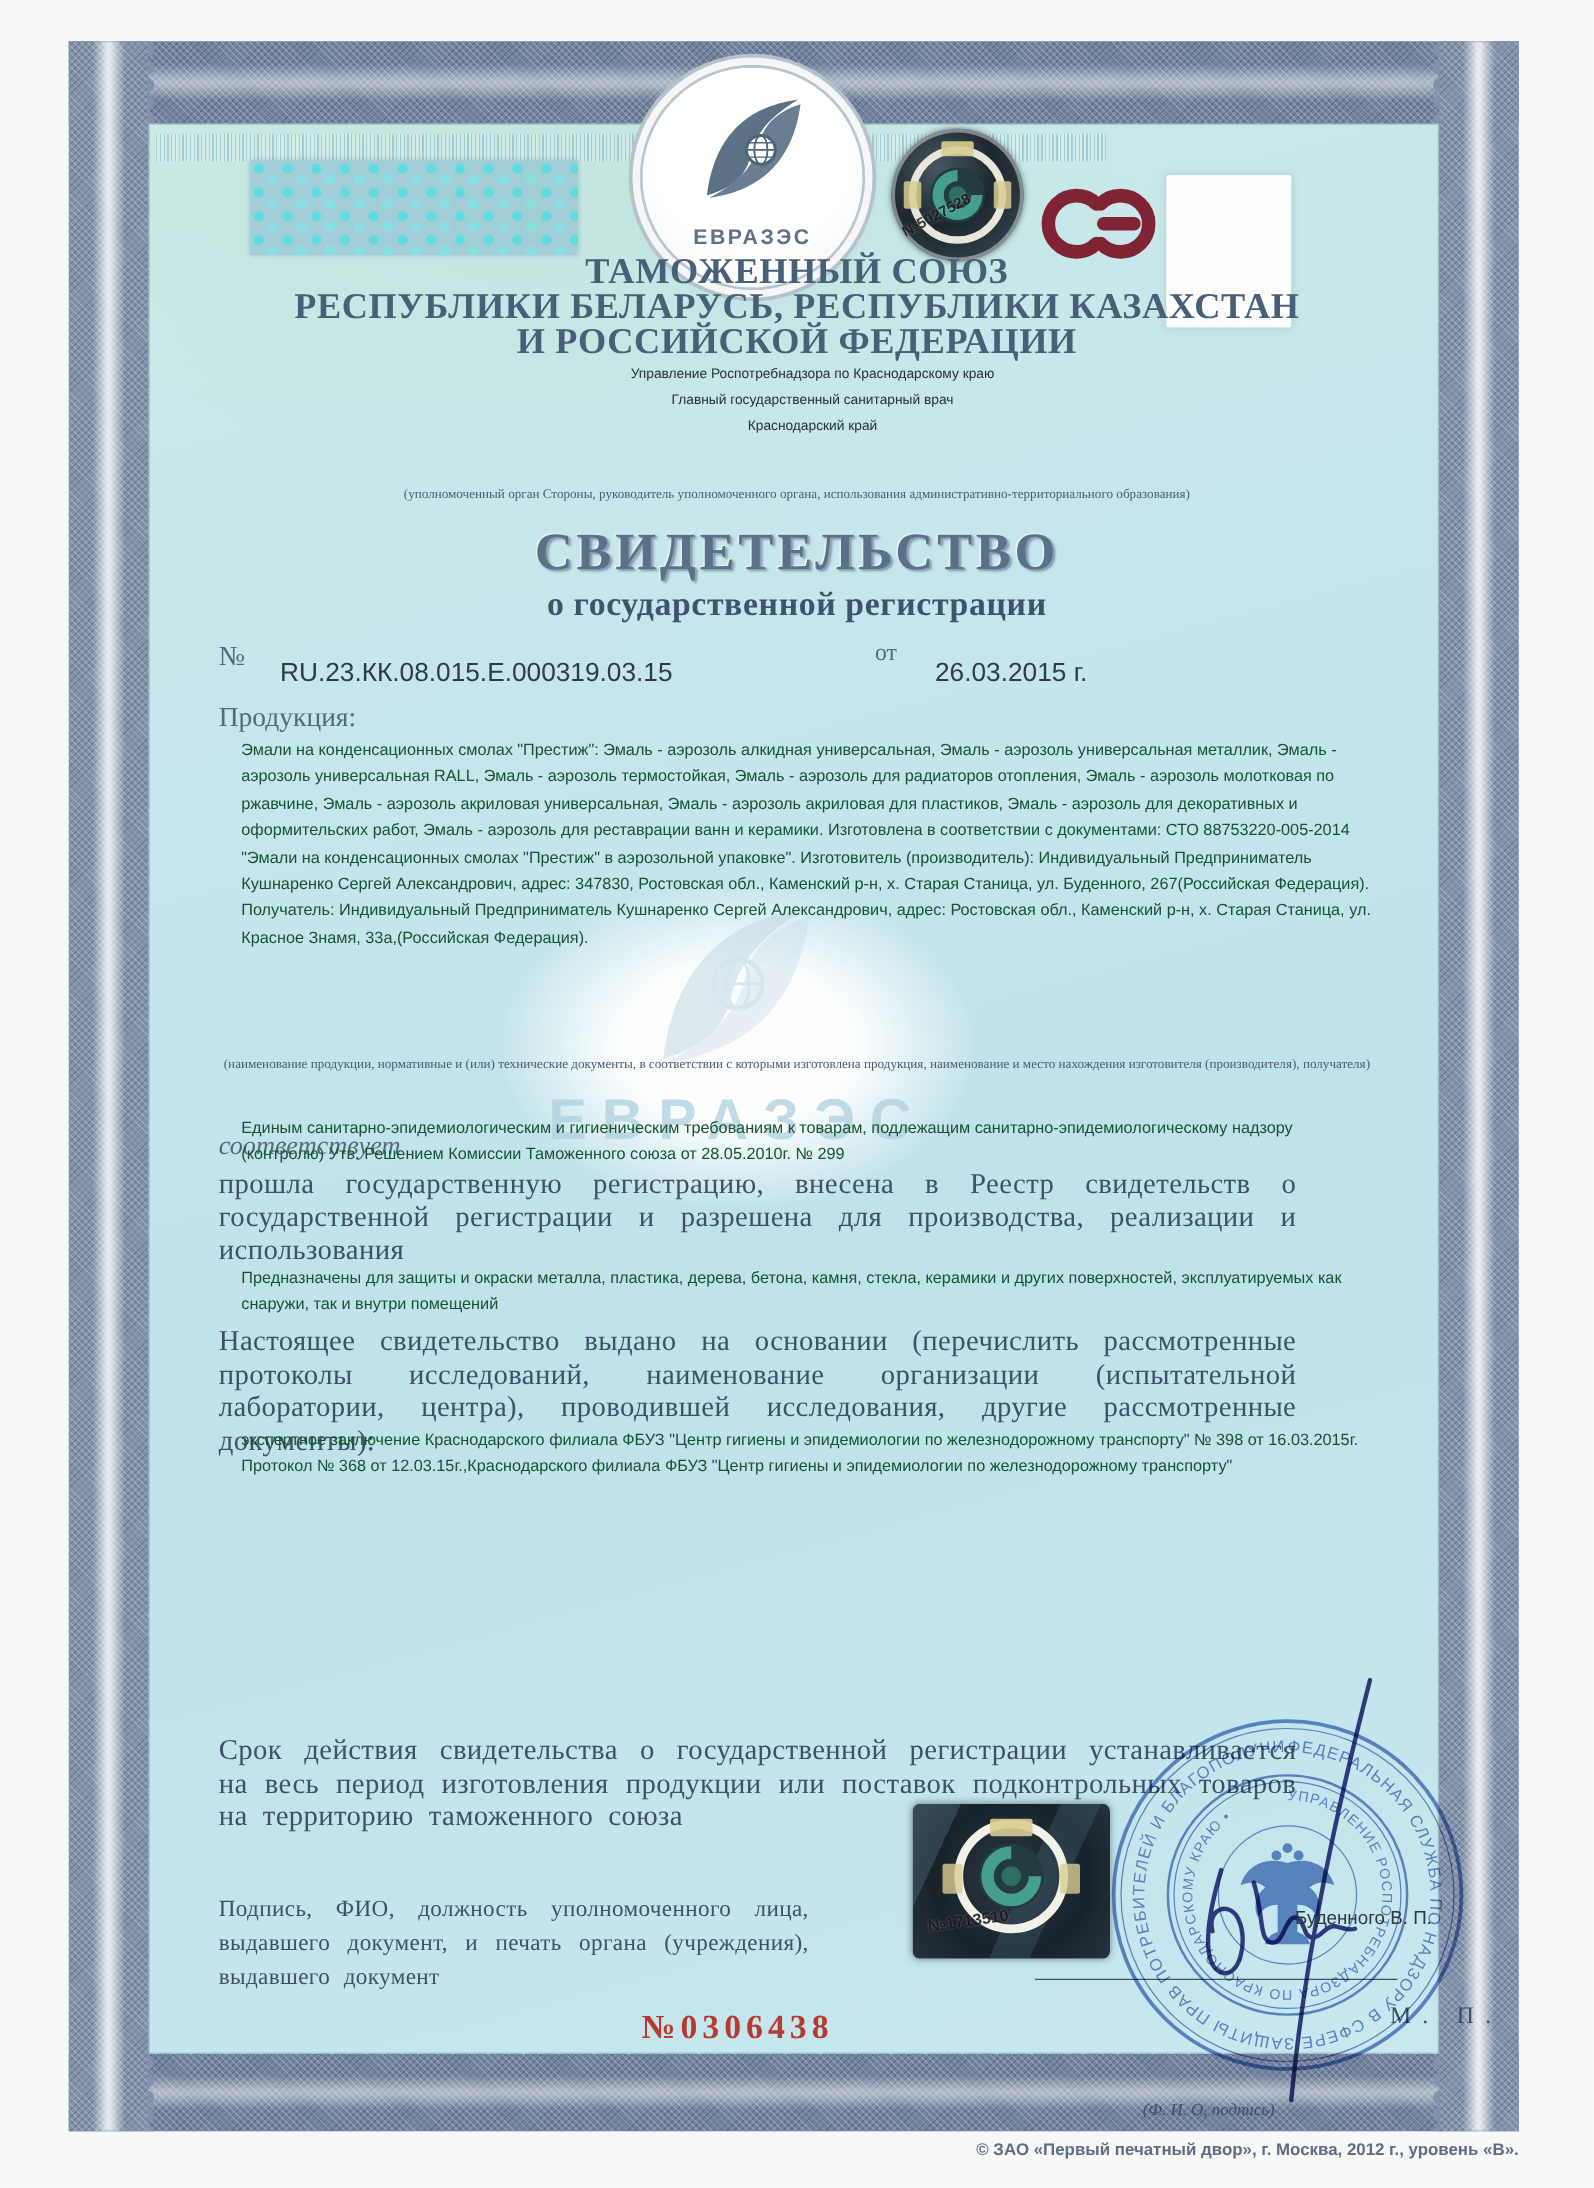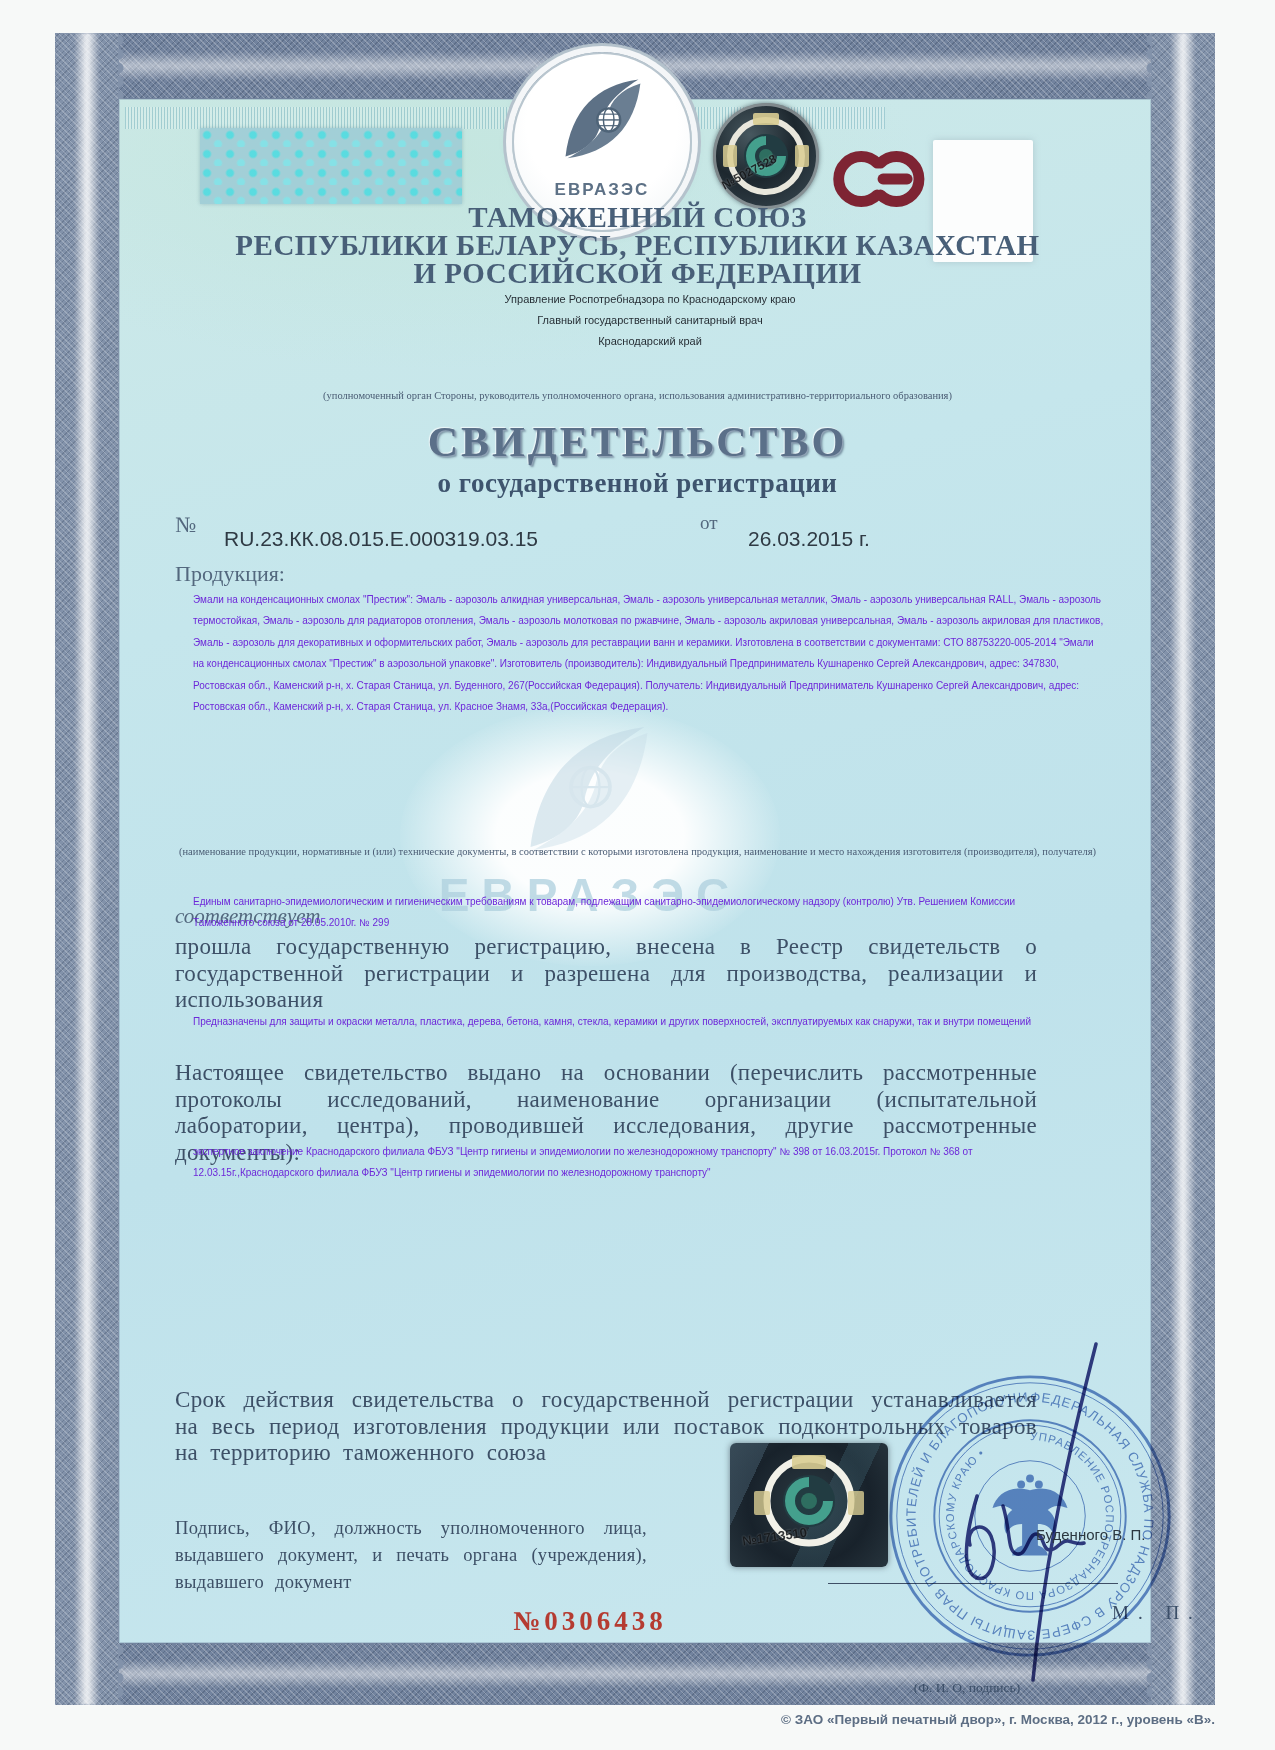--- a/index.html
+++ b/index.html
@@ -110,22 +110,22 @@
     left:140px;width:995px;text-align:center;color:#3e546e;
     font-weight:bold;font-size:27px;letter-spacing:.5px;
   }
   .serif-lab{color:#53687e;font-size:22px;}
   .sans-val{font-family:"Liberation Sans", sans-serif;color:#2f3a44;font-size:21px;}
   .para-serif{
     color:#3d5067;font-size:23px;line-height:26.5px;
     text-align:justify;letter-spacing:.3px;word-spacing:6px;
   }
   .para-sans{
-    font-family:"Liberation Sans", sans-serif;color:#6d28d9;
-    font-size:10px;line-height:21.4px;
+    font-family:"Liberation Sans", sans-serif;color:#14532d;
+    font-size:13px;line-height:21.4px;
   }
   
   .wm-circle{
     left:400px;top:706px;width:380px;height:260px;border-radius:50%;
     background:radial-gradient(ellipse at center, rgba(255,255,255,.95) 35%, rgba(255,255,255,0) 72%);
   }
   .wm-text{
     left:380px;top:868px;width:420px;text-align:center;
     font-family:"Liberation Sans", sans-serif;font-weight:bold;
     font-size:46px;letter-spacing:12px;color:#aed0de;opacity:.75;
@@ -153,21 +153,21 @@
     box-shadow:0 0 6px rgba(150,170,180,.5);border-radius:2px;
   }
   
   .stamp{left:882px;top:1368px;width:296px;height:296px;opacity:.8;mix-blend-mode:multiply;}
   .signature{left:933px;top:1338px;width:230px;height:350px;mix-blend-mode:multiply;}
   .signer{
     left:1036px;top:1526px;font-family:"Liberation Sans", sans-serif;
     font-size:15px;color:#2b3740;z-index:6;
   }
   .sigline{left:828px;top:1583px;width:290px;border-top:1.5px solid #3f4f66;}
-  .sigcap{left:842px;top:1680px;width:250px;text-align:center;font-size:13.5px;color:#3c4f68;}
+  .sigcap{left:842px;top:1680px;width:250px;text-align:center;font-size:13.5px;color:#3c4f68;font-style:italic;}
   .serial{
     left:440px;top:1606px;width:300px;text-align:center;
     font-weight:bold;font-size:27px;letter-spacing:4px;color:#b53b31;
   }
   .mp{left:1112px;top:1602px;font-size:19px;letter-spacing:9px;color:#3c4f68;}
   .footer{
     left:415px;top:1712px;width:800px;text-align:right;
     font-family:"Liberation Sans", sans-serif;font-weight:bold;
     font-size:13.5px;color:#5d6e84;
   }

